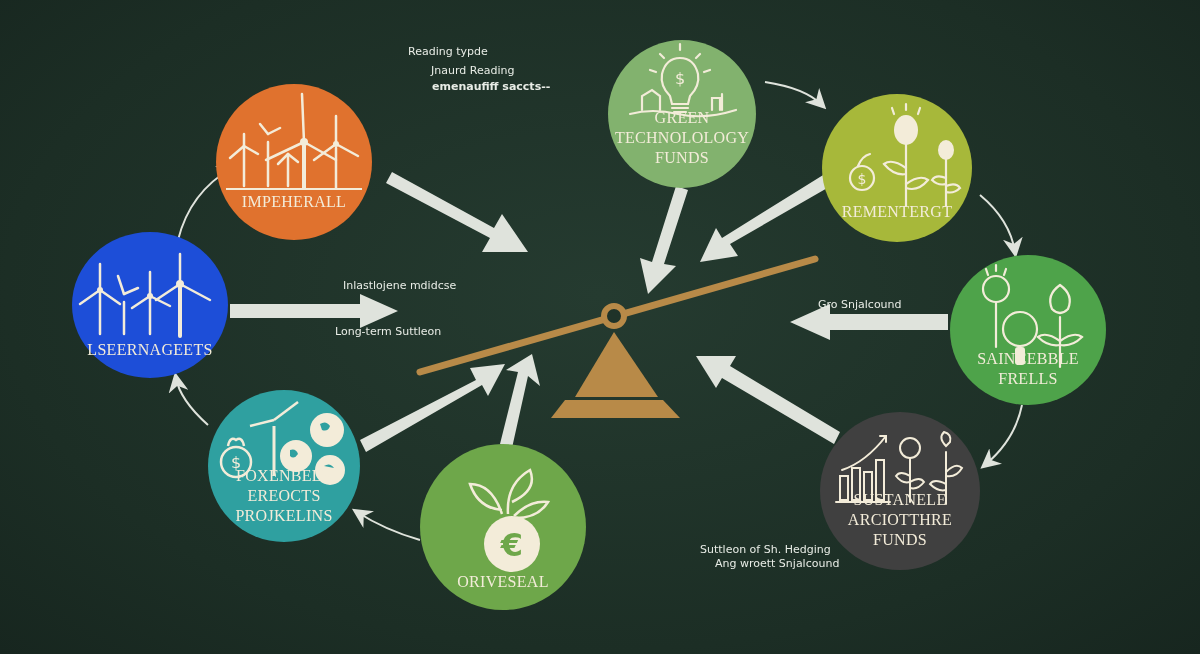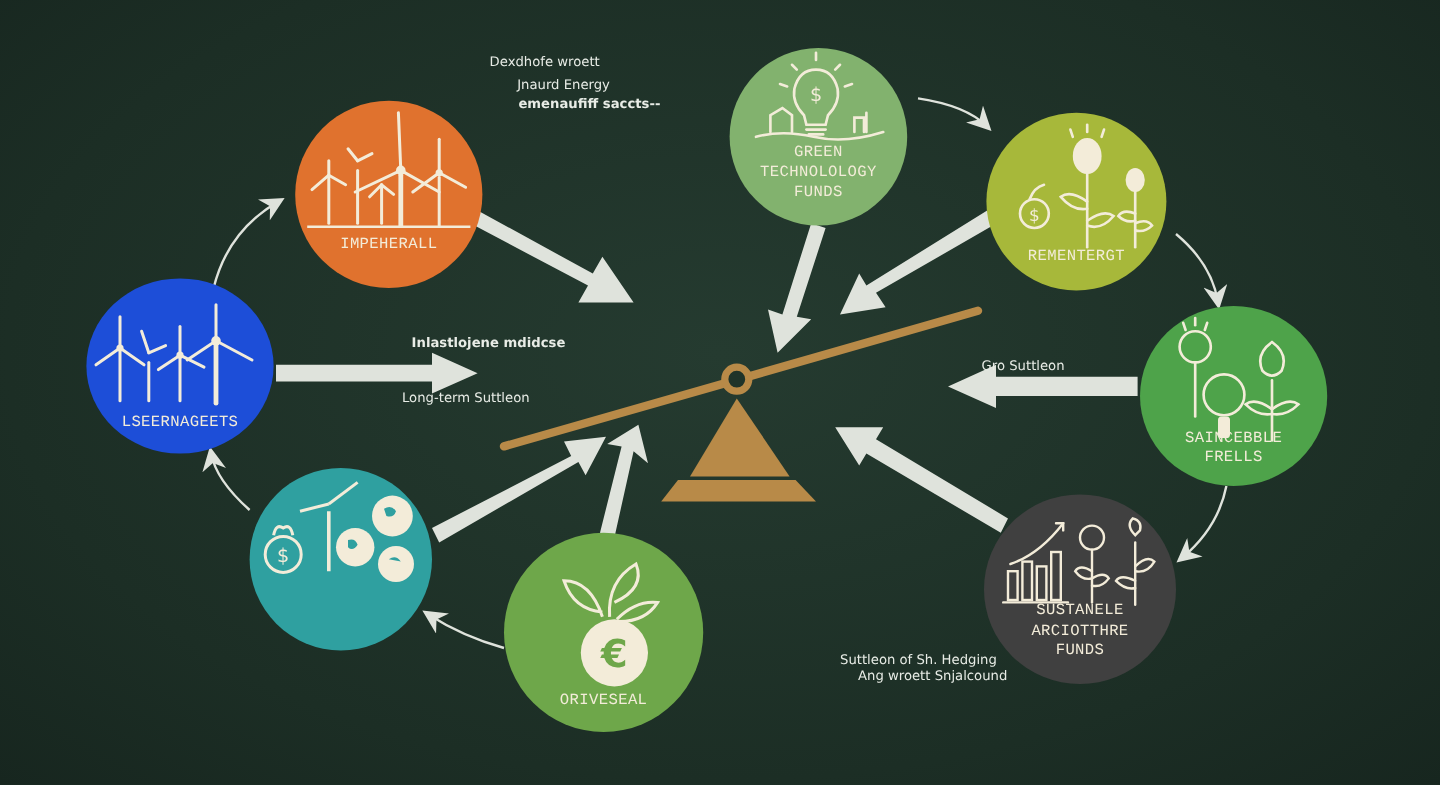--- a/index.html
+++ b/index.html
@@ -12,21 +12,21 @@
   }
   .stage { position: absolute; left: 0; top: 0; width: 1200px; height: 654px; }
   svg.canvas { position: absolute; left: 0; top: 0; }
   .node {
     position: absolute; border-radius: 50%;
     display: flex; flex-direction: column; align-items: center; justify-content: flex-end;
     box-sizing: border-box; text-align: center; color: #f3ecd9;
   }
   .node .icon-area { position: absolute; left: 0; top: 0; width: 100%; height: 100%; }
   .node .label {
-    position: relative; font-family: Liberation Mono, monospace; font-size: 13px; letter-spacing: 0.3px;
+    position: relative; font-family: Liberation Serif, serif; font-size: 16px; letter-spacing: 0.3px;
     line-height: 1.25; text-transform: uppercase; white-space: pre-line;
   }
   .note {
     position: absolute; color: #e8ece6; font-family: "DejaVu Sans", sans-serif; font-size: 11px;
     white-space: nowrap;
   }
 </style>
 </head>
 <body>
 
@@ -72,30 +72,30 @@
     <path d="M1022,405 Q1015,440 985,465" stroke="#dfe3dc" stroke-width="2" fill="none" marker-end="url(#thinhead)"></path>
 
     <g>
       <line x1="420" y1="372" x2="815" y2="259" stroke="#b88a48" stroke-width="7" stroke-linecap="round"></line>
       <circle cx="614" cy="316" r="10" fill="#1f3329" stroke="#b88a48" stroke-width="6"></circle>
       <polygon points="614,332 575,397 658,397" fill="#b88a48"></polygon>
       <polygon points="565,400 663,400 680,418 551,418" fill="#b88a48"></polygon>
     </g>
   </svg>
 
-  <div class="note" style="left:408px; top:45px;">Dexdhofe wroett</div>
-  <div class="note" style="left:431px; top:64px;">Jnaurd Energy</div>
+  <div class="note" style="left:408px; top:45px;">Reading typde</div>
+  <div class="note" style="left:431px; top:64px;">Jnaurd Reading</div>
   <div class="note" style="left:432px; top:80px;font-weight:bold;">emenaufiff saccts--</div>
-  <div class="note" style="left:343px; top:279px;font-weight:bold;">Inlastlojene mdidcse</div>
+  <div class="note" style="left:343px; top:279px;">Inlastlojene mdidcse</div>
   <div class="note" style="left:335px; top:325px;">Long-term Suttleon</div>
-  <div class="note" style="left:818px; top:298px;">Gro Suttleon</div>
+  <div class="note" style="left:818px; top:298px;">Gro Snjalcound</div>
   <div class="note" style="left:700px; top:543px;">Suttleon of Sh. Hedging</div>
   <div class="note" style="left:715px; top:557px;">Ang wroett Snjalcound</div>
 
-  <div class="node" style="left:246px; top:84px; width:156px; height:156px; background:#e0722e; padding-bottom:28px;">
+  <div class="node" style="left:216px; top:84px; width:156px; height:156px; background:#e0722e; padding-bottom:28px;">
     <svg class="icon-area" viewBox="0 0 156 156">
       <g stroke="#f3ecd9" stroke-width="2.5" fill="none" stroke-linecap="round">
         <line x1="28" y1="50" x2="28" y2="102"></line>
           <line x1="28" y1="62" x2="14" y2="74"></line>
           <line x1="28" y1="62" x2="42" y2="70"></line>
         <line x1="52" y1="58" x2="52" y2="102"></line>
           <line x1="52" y1="50" x2="44" y2="40"></line>
           <line x1="52" y1="50" x2="64" y2="44"></line>
         <line x1="72" y1="70" x2="72" y2="102"></line>
           <line x1="72" y1="70" x2="62" y2="80"></line>
@@ -150,20 +150,23 @@
         <line x1="66" y1="36" x2="66" y2="86" stroke-width="3"></line>
         <line x1="66" y1="30" x2="90" y2="12"></line>
           <line x1="66" y1="30" x2="42" y2="36"></line>
       </g>
       <text x="28" y="78" font-size="16" fill="#f3ecd9" text-anchor="middle" font-family="DejaVu Sans, sans-serif">$</text>
       <circle cx="119" cy="40" r="17" fill="#f3ecd9"></circle>
       <circle cx="88" cy="66" r="16" fill="#f3ecd9"></circle>
       <circle cx="122" cy="80" r="15" fill="#f3ecd9"></circle>
       <path d="M112,34 q6,-4 10,2 q-2,6 -8,4z M82,60 q6,-2 8,4 q-4,6 -8,2z M116,76 q6,-4 10,2" fill="#2fa0a0"></path>
     </svg>
+    <span class="label">FOXENBELE
+EREOCTS
+PROJKELINS</span>
   </div>
 
   <div class="node" style="left:420px; top:444px; width:166px; height:166px; background:#6ea74a; padding-bottom:18px;">
     <svg class="icon-area" viewBox="0 0 166 166">
       <g stroke="#f3ecd9" stroke-width="2.5" fill="none">
         <path d="M88,70 Q86,40 110,26 Q118,46 92,58"></path>
         <path d="M82,70 Q72,40 50,40 Q58,64 82,66"></path>
         <path d="M94,72 Q110,56 128,58 Q118,74 96,74"></path>
       </g>
       <circle cx="92" cy="100" r="28" fill="#f3ecd9"></circle>

